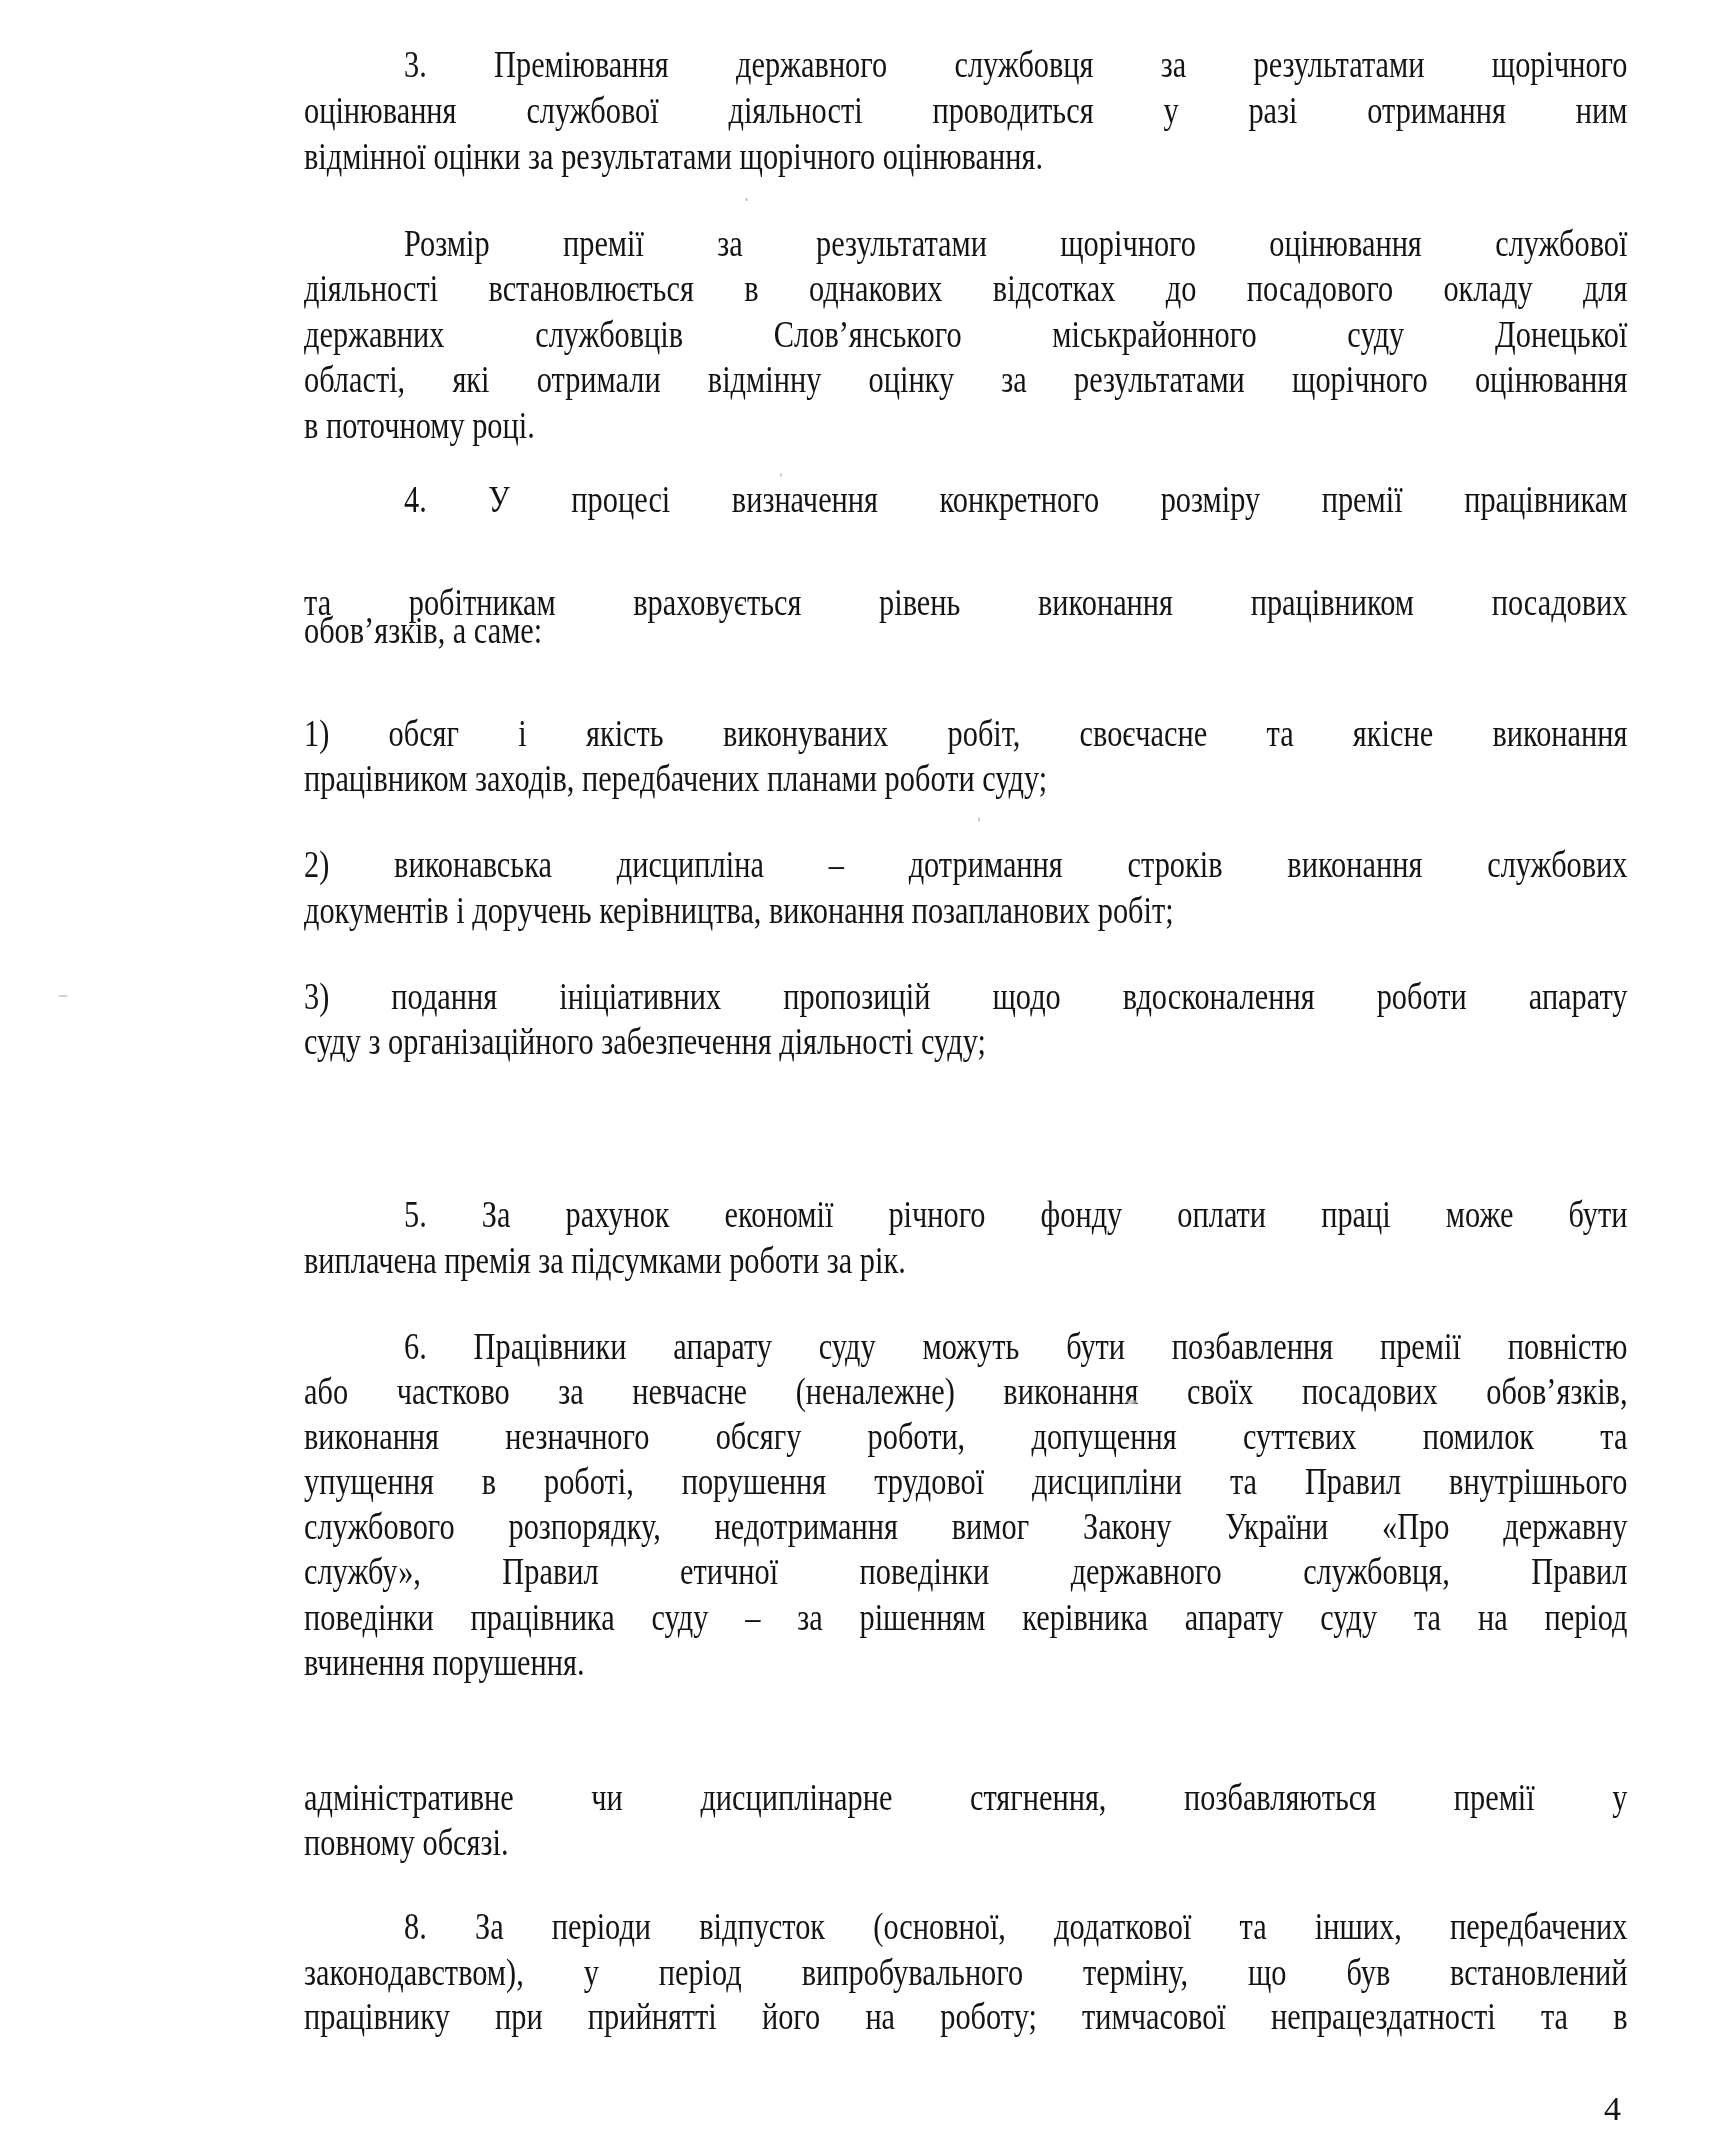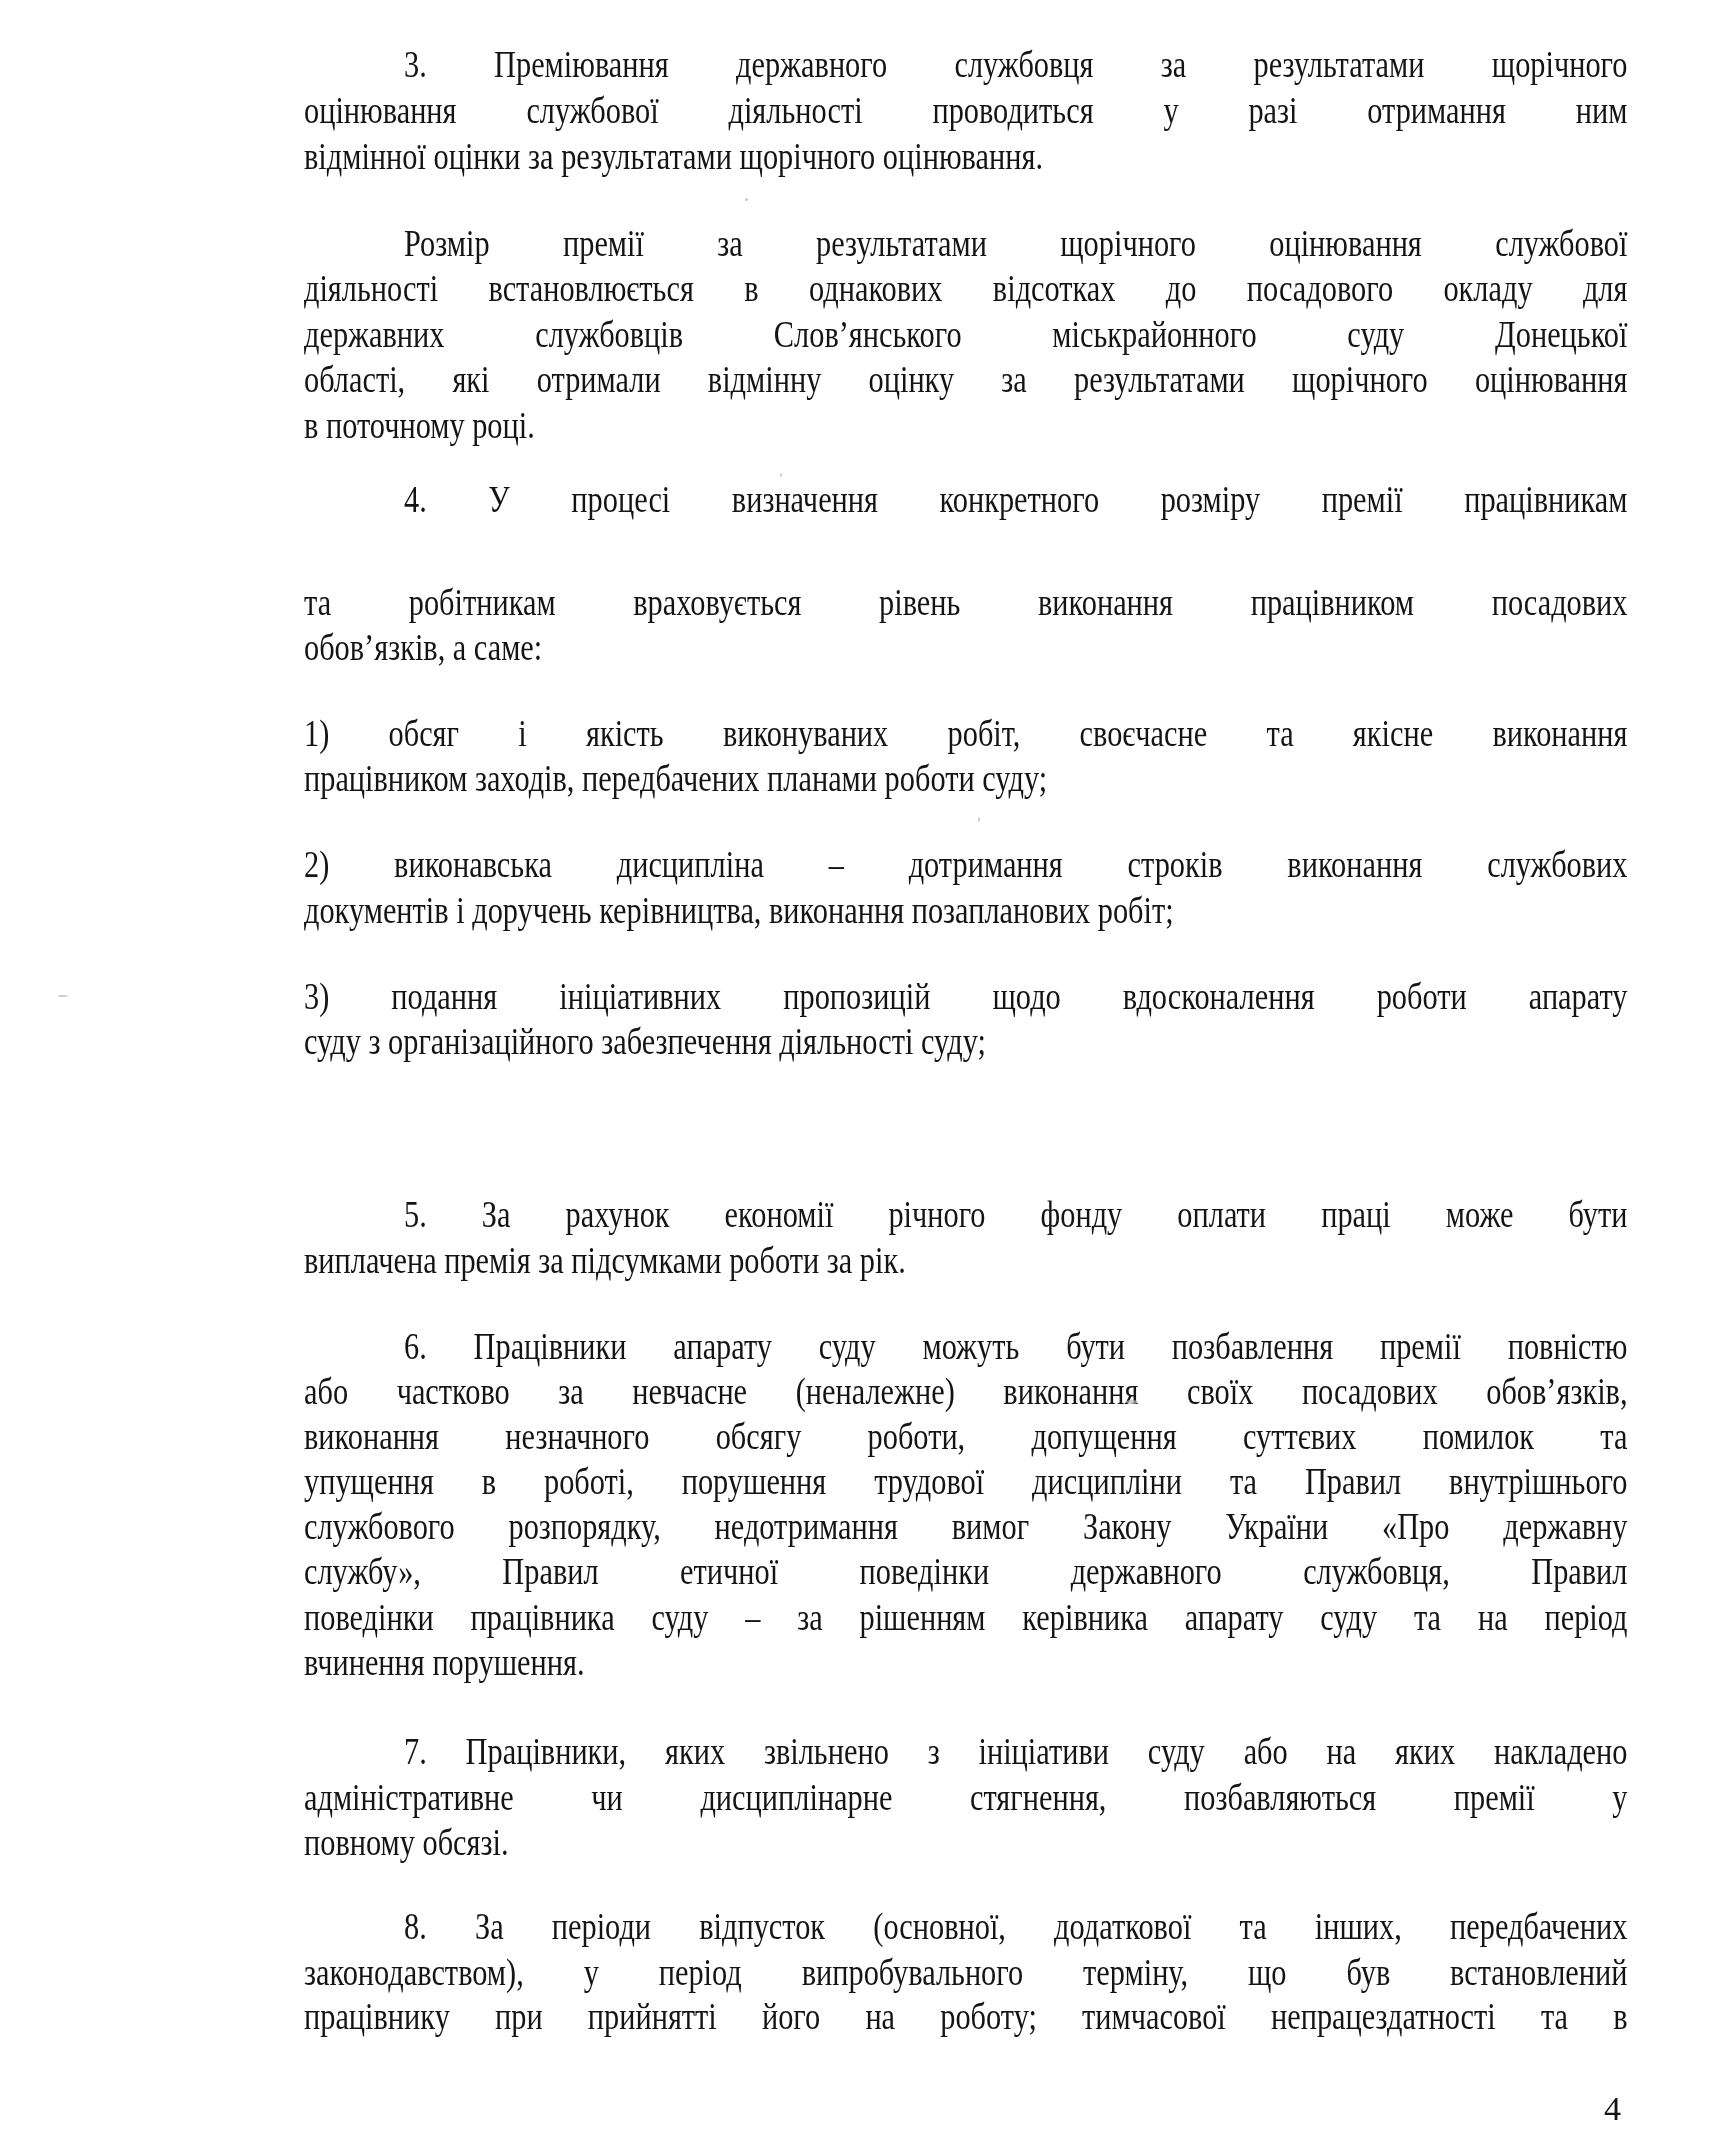--- a/index.html
+++ b/index.html
@@ -91,21 +91,21 @@
   <div class="line" style="top:403px">
       <span class="txt" style="width: auto; white-space: nowrap; transform: scaleX(0.82);">в поточному році.</span>
     </div>
 
   <div class="line indent justify" style="top:477px">
       <span class="txt" style="width: 1492px; transform: scaleX(0.82);">4. У процесі визначення конкретного розміру премії працівникам</span>
     </div>
   <div class="line justify" style="top:580px">
       <span class="txt" style="width: 1614px; transform: scaleX(0.82);">та робітникам враховується рівень виконання працівником посадових</span>
     </div>
-  <div class="line" style="top:625px">
+  <div class="line" style="top:608px">
       <span class="txt" style="width: auto; white-space: nowrap; transform: scaleX(0.82);">обов’язків, а саме:</span>
     </div>
 
   <div class="line justify" style="top:711px">
       <span class="txt" style="width: 1614px; transform: scaleX(0.82);">1) обсяг і якість виконуваних робіт, своєчасне та якісне виконання</span>
     </div>
   <div class="line" style="top:756px">
       <span class="txt" style="width: auto; white-space: nowrap; transform: scaleX(0.82);">працівником заходів, передбачених планами роботи суду;</span>
     </div>
 
@@ -149,23 +149,20 @@
   <div class="line justify" style="top:1549px">
       <span class="txt" style="width: 1614px; transform: scaleX(0.82);">службу», Правил етичної поведінки державного службовця, Правил</span>
     </div>
   <div class="line justify" style="top:1595px">
       <span class="txt" style="width: 1614px; transform: scaleX(0.82);">поведінки працівника суду – за рішенням керівника апарату суду та на період</span>
     </div>
   <div class="line" style="top:1640px">
       <span class="txt" style="width: auto; white-space: nowrap; transform: scaleX(0.82);">вчинення порушення.</span>
     </div>
 
-  <div class="line indent justify" style="top:1729px">
-      <span class="txt" style="width: 1492px; transform: scaleX(0.82);">7. Працівники, яких звільнено з ініціативи суду або на яких накладено</span>
-    </div>
   <div class="line justify" style="top:1775px">
       <span class="txt" style="width: 1614px; transform: scaleX(0.82);">адміністративне чи дисциплінарне стягнення, позбавляються премії у</span>
     </div>
   <div class="line" style="top:1820px">
       <span class="txt" style="width: auto; white-space: nowrap; transform: scaleX(0.82);">повному обсязі.</span>
     </div>
 
   <div class="line indent justify" style="top:1904px">
       <span class="txt" style="width: 1492px; transform: scaleX(0.82);">8. За періоди відпусток (основної, додаткової та інших, передбачених</span>
     </div>

